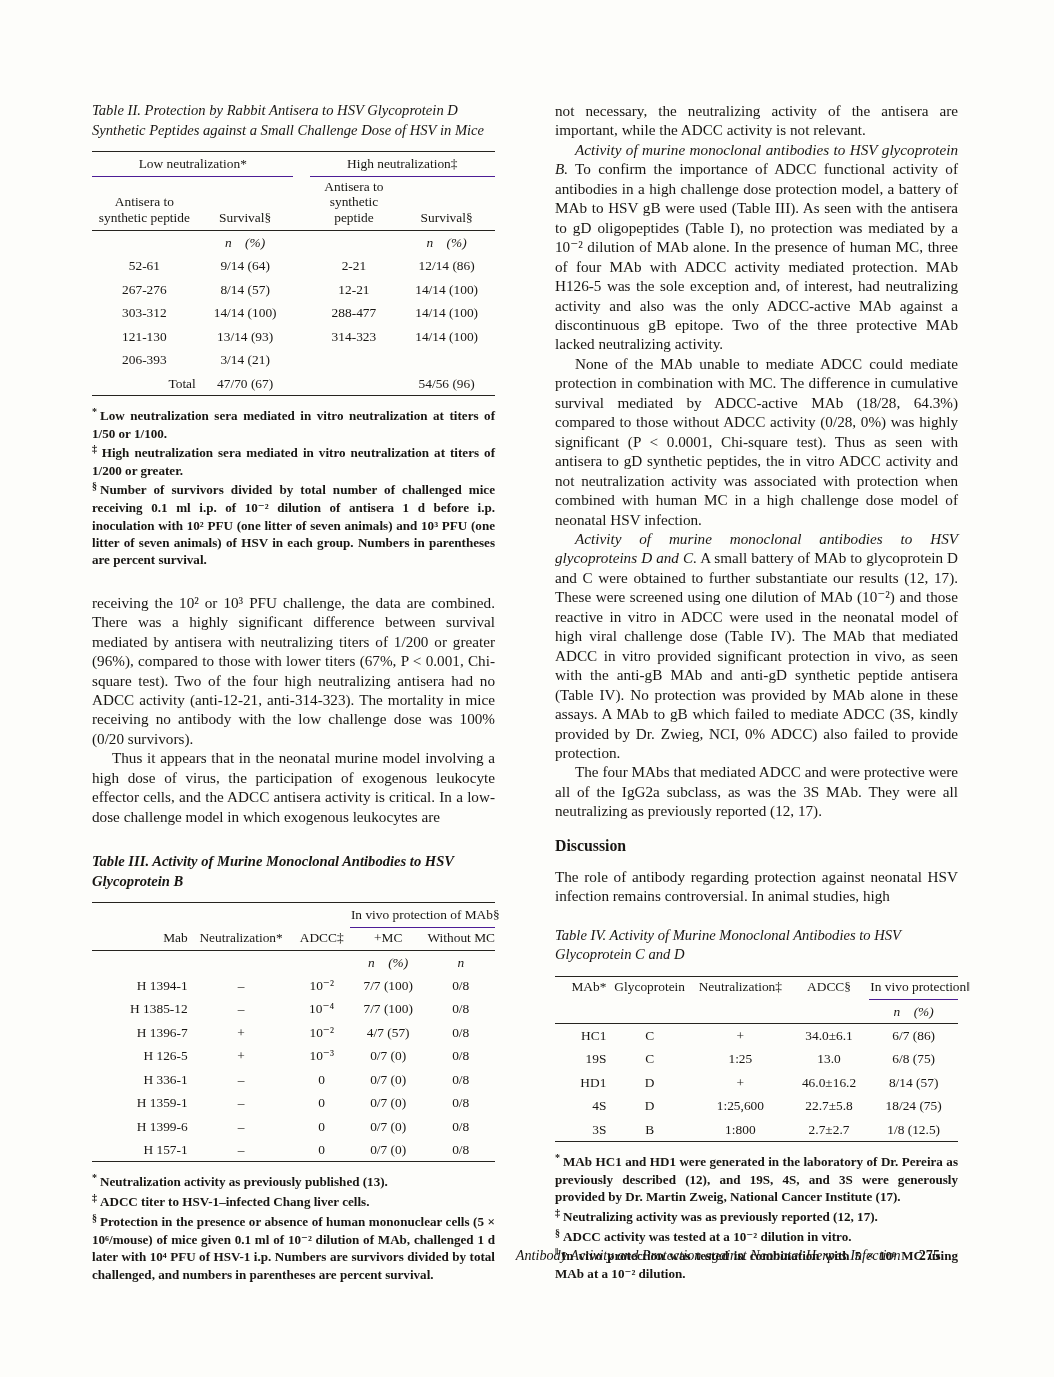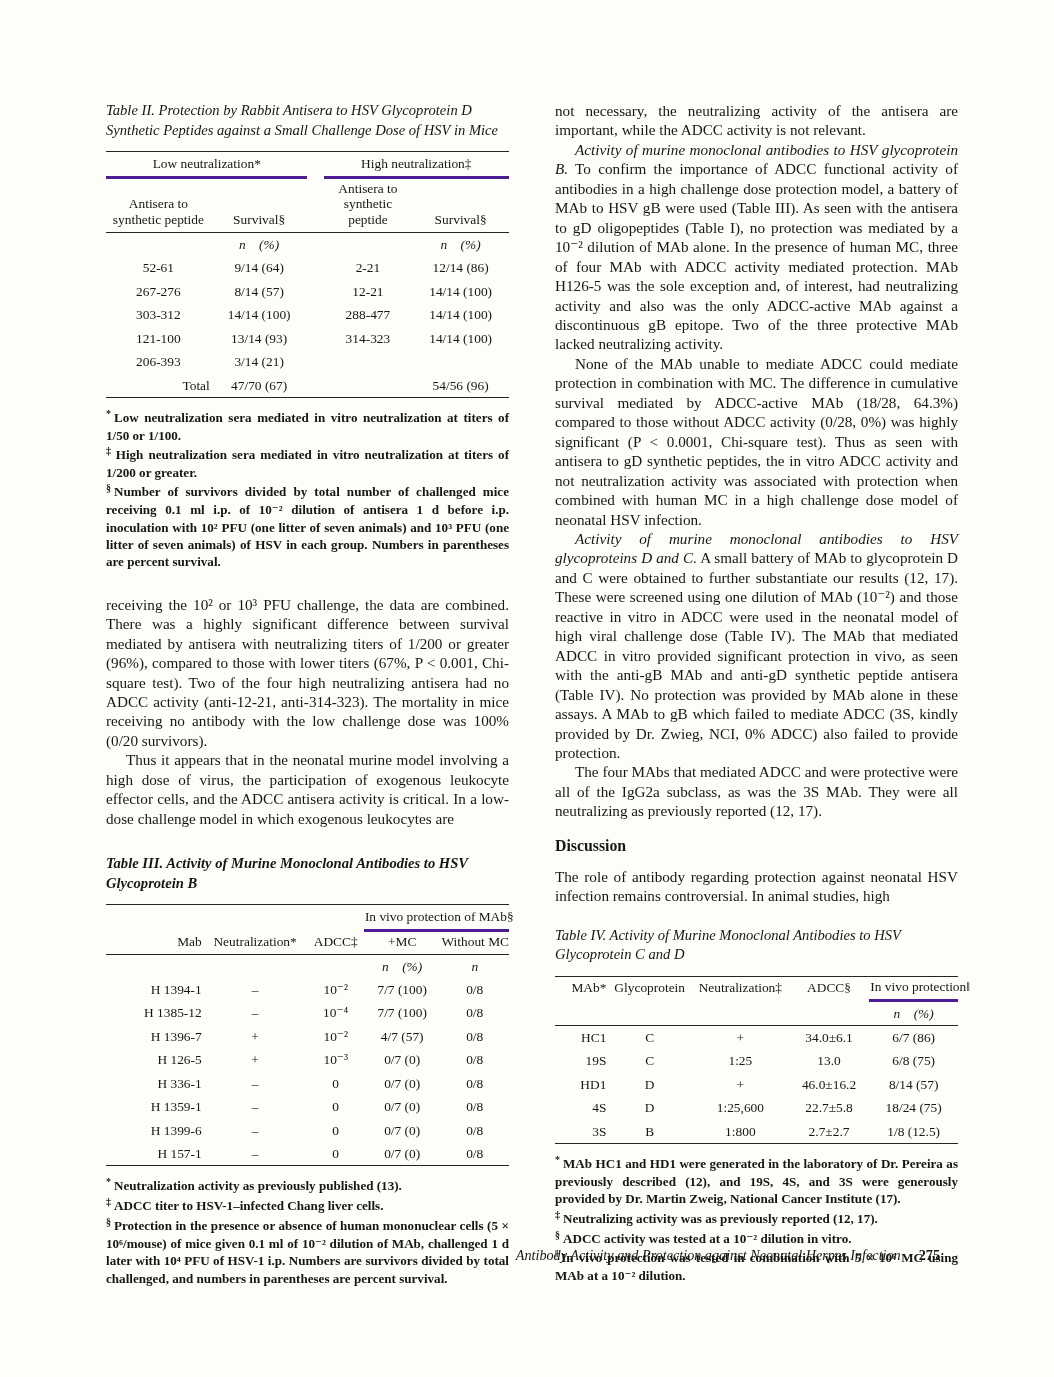--- a/index.html
+++ b/index.html
@@ -6,21 +6,21 @@
   html, body { margin: 0; padding: 0; }
   body {
     width: 1054px; height: 1377px;
     background: #fdfdfa;
     color: #181613;
     font-family: "Liberation Serif", "DejaVu Serif", serif;
     position: relative;
     overflow: hidden;
   }
   .col { position: absolute; top: 101px; width: 403px; }
-  .col-left  { left: 106px; }
+  .col-left  { left: 92px; }
   .col-right { left: 555px; }
 
   .caption {
     font-style: italic;
     font-size: 14.6px;
     line-height: 1.34;
     margin: 0 0 11px 0;
   }
   .mt26 { margin-top: 26px; font-weight: bold; }
   .mt20 { margin-top: 20px; font-style: italic; }
@@ -51,21 +51,21 @@
     padding: 2px 1px;
     text-align: center;
     vertical-align: bottom;
     line-height: 1.45;
   }
   .tbl td.hdr { line-height: 1.18; padding-bottom: 4px; margin-top: 29px; }
   .tbl td.left { text-align: right; }
   .tbl tr.rt td { border-top: 1px solid #26241f; }
   .tbl tr.hb td { border-bottom: 1px solid #26241f; }
   .tbl tr.bb td { border-bottom: 1px solid #26241f; }
-  .tbl td.gb { border-bottom: 3px solid #4c1d95; }
+  .tbl td.gb { border-bottom: 1px solid #4c1d95; }
   .tbl td.nowrap { white-space: nowrap; }
   .ital { font-style: italic; }
 
   .fns { margin-top: 3px; font-weight: bold; }
   .fn {
     font-size: 13.1px;
     line-height: 1.33;
     text-align: justify;
     margin: 0;
   }
@@ -135,21 +135,21 @@
           <td>14/14 (100)</td>
         </tr>
         <tr>
           <td>303-312</td>
           <td>14/14 (100)</td>
           <td></td>
           <td>288-477</td>
           <td>14/14 (100)</td>
         </tr>
         <tr>
-          <td>121-100</td>
+          <td>121-130</td>
           <td>13/14 (93)</td>
           <td></td>
           <td>314-323</td>
           <td>14/14 (100)</td>
         </tr>
         <tr>
           <td>206-393</td>
           <td>3/14 (21)</td>
           <td></td>
           <td></td>

